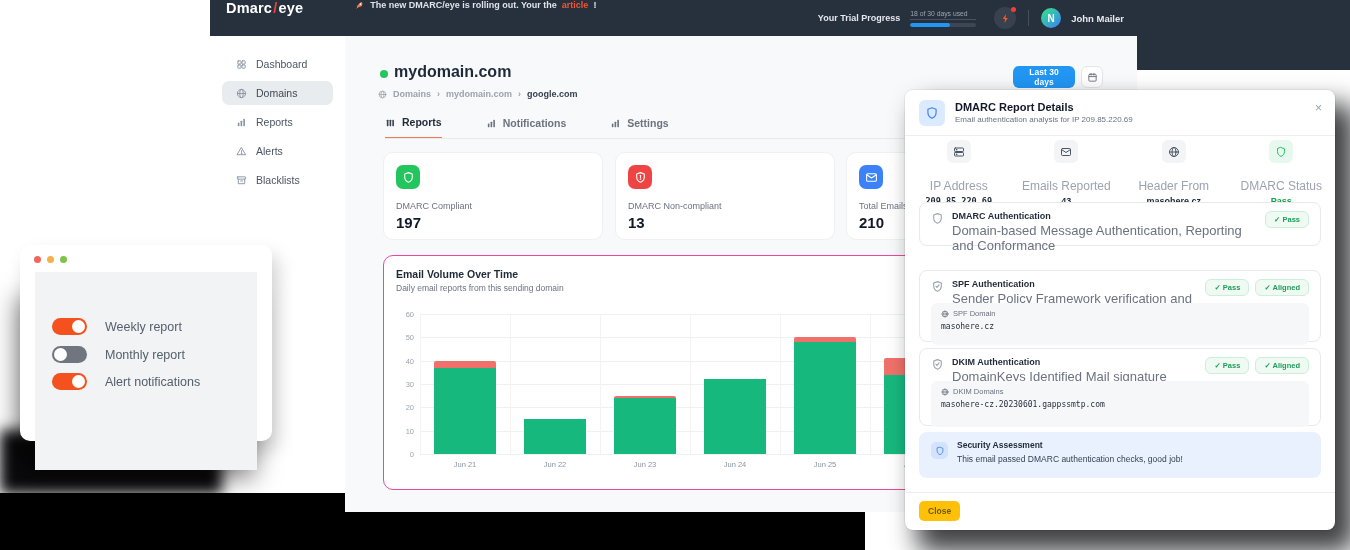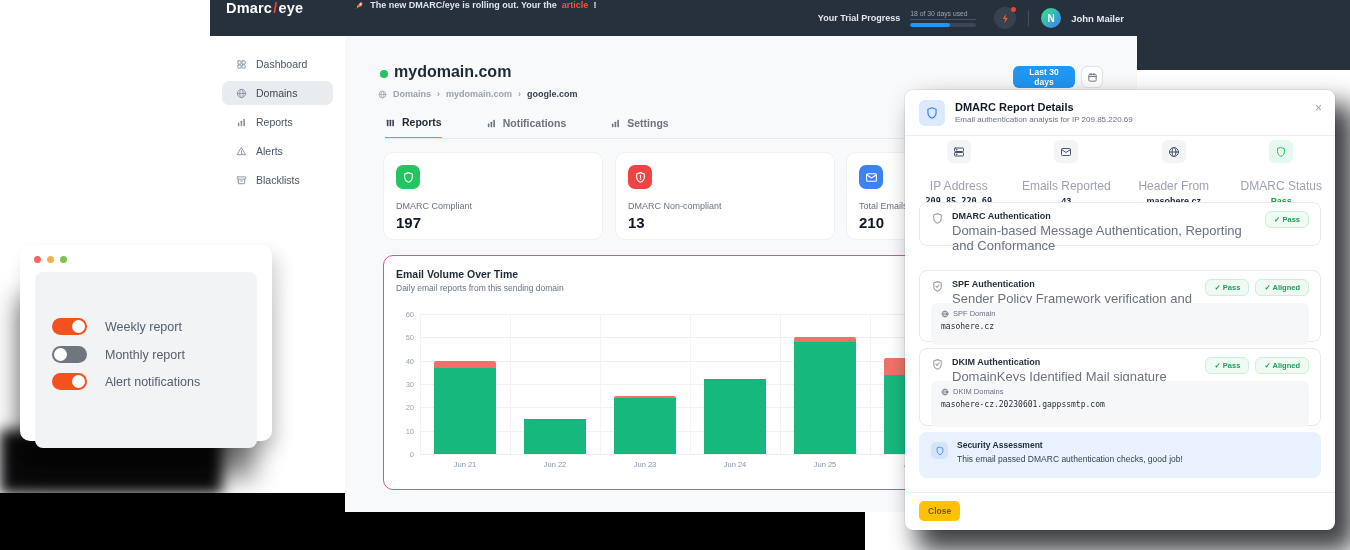--- a/index.html
+++ b/index.html
@@ -65,21 +65,21 @@
   .bar-seg{position:absolute;}
   .xtick{position:absolute;top:146px;width:60px;text-align:center;font-size:7.5px;color:#8a94a3;}
 
   
   .widget-shadow{left:0;top:430px;width:222px;height:64px;background:#0b0b0d;filter:blur(7px);z-index:3;}
   .band1{left:0;top:493px;width:345px;height:57px;background:#000;z-index:4;}
   .band2{left:345px;top:512px;width:520px;height:38px;background:#000;z-index:4;}
   .widget{left:20px;top:245px;width:252px;height:196px;background:#fff;border-radius:10px;z-index:20;box-shadow:6px 10px 18px rgba(0,0,0,.18),-10px 44px 26px -8px rgba(0,0,0,.55);}
   .tdots{position:absolute;left:14px;top:11px;display:flex;gap:6px;}
   .tdot{width:7px;height:7px;border-radius:50%;cursor:pointer;}
-  .wpanel{position:absolute;left:15px;top:27px;width:222px;height:176px;background:#f1f3f4;border-radius:8px;}
+  .wpanel{position:absolute;left:15px;top:27px;width:222px;height:198px;background:#f1f3f4;border-radius:0;}
   .wrow{position:absolute;left:17px;display:flex;align-items:center;gap:18px;}
   .switch{width:35px;height:17px;border-radius:9px;background:#6f7680;position:relative;cursor:pointer;flex:0 0 auto;}
   .switch .knob{position:absolute;top:2px;left:2px;width:13px;height:13px;border-radius:50%;background:#fff;}
   .switch.on{background:#f4511e;}
   .switch.on .knob{left:auto;right:2px;}
   .wlabel{font-size:12.5px;color:#55606e;}
 
   
   .modal{left:905px;top:90px;width:430px;height:440px;background:#fff;border-radius:8px;z-index:30;box-shadow:0 0 0 1px rgba(0,0,0,.05),16px 18px 26px 4px rgba(8,10,14,.78);}
   .m-head{position:absolute;left:0;top:0;width:100%;height:46px;border-bottom:1px solid #eceef0;box-sizing:border-box;display:flex;align-items:center;gap:10px;padding:0 14px;}

